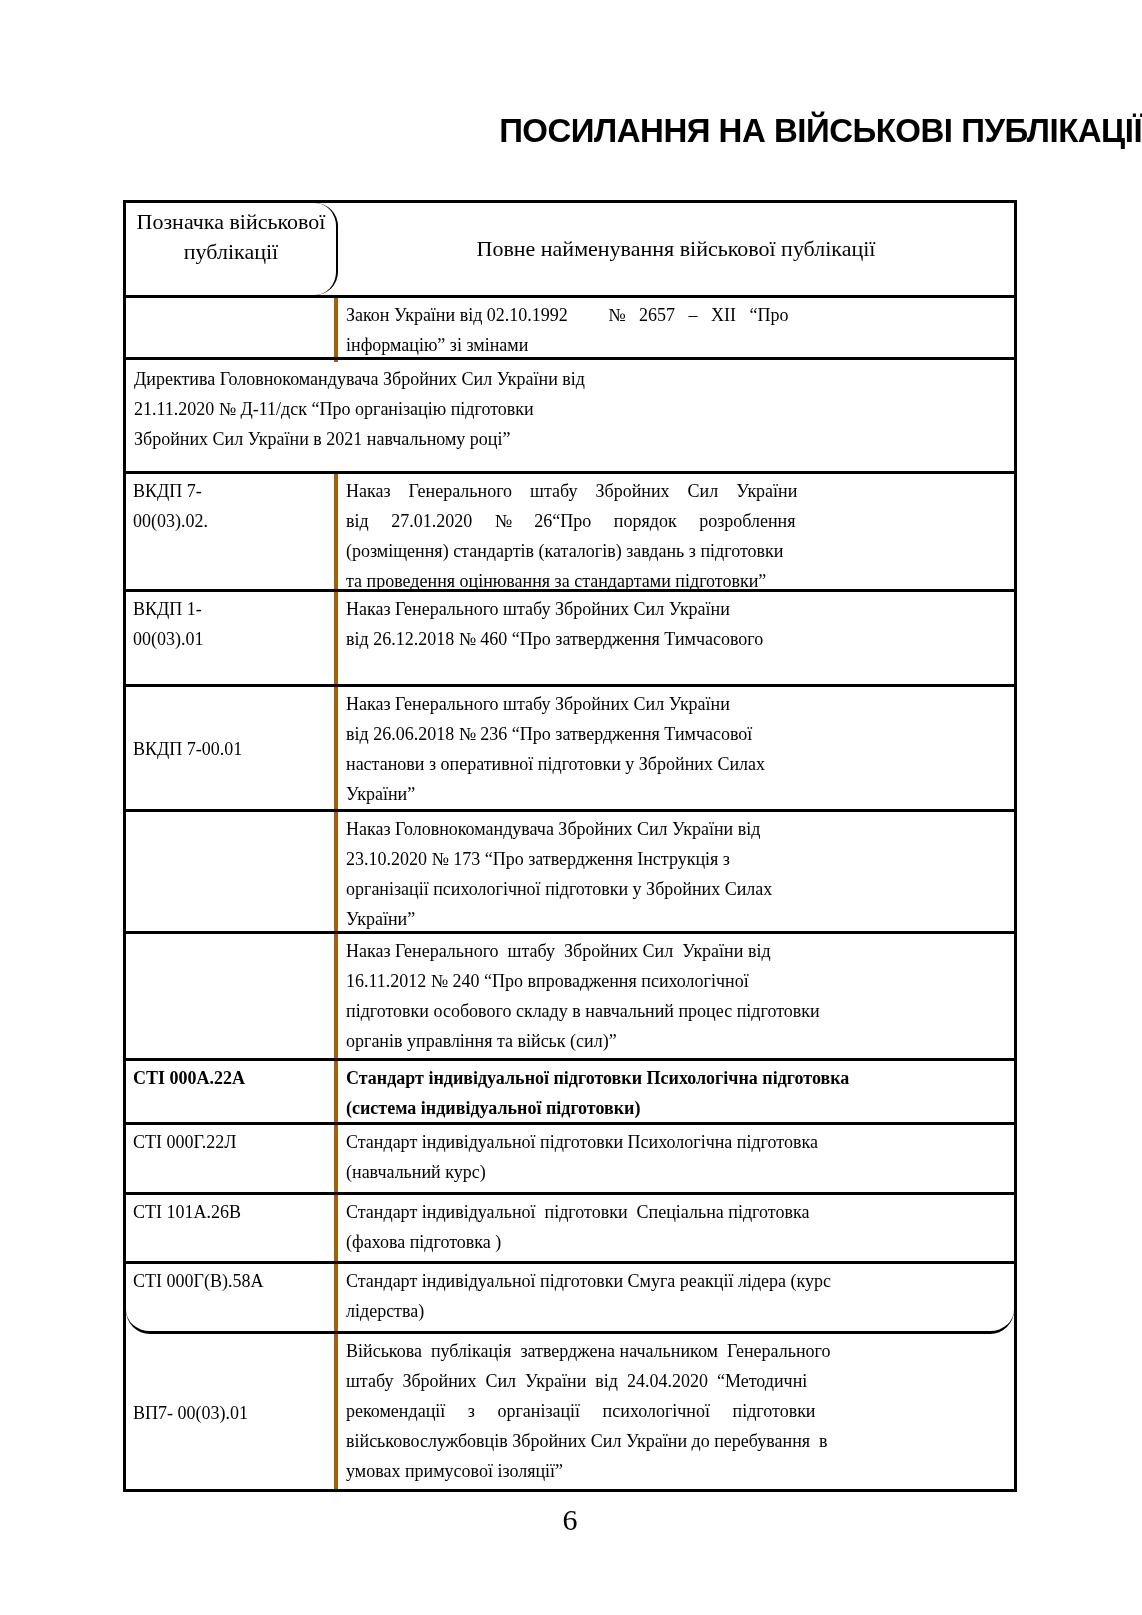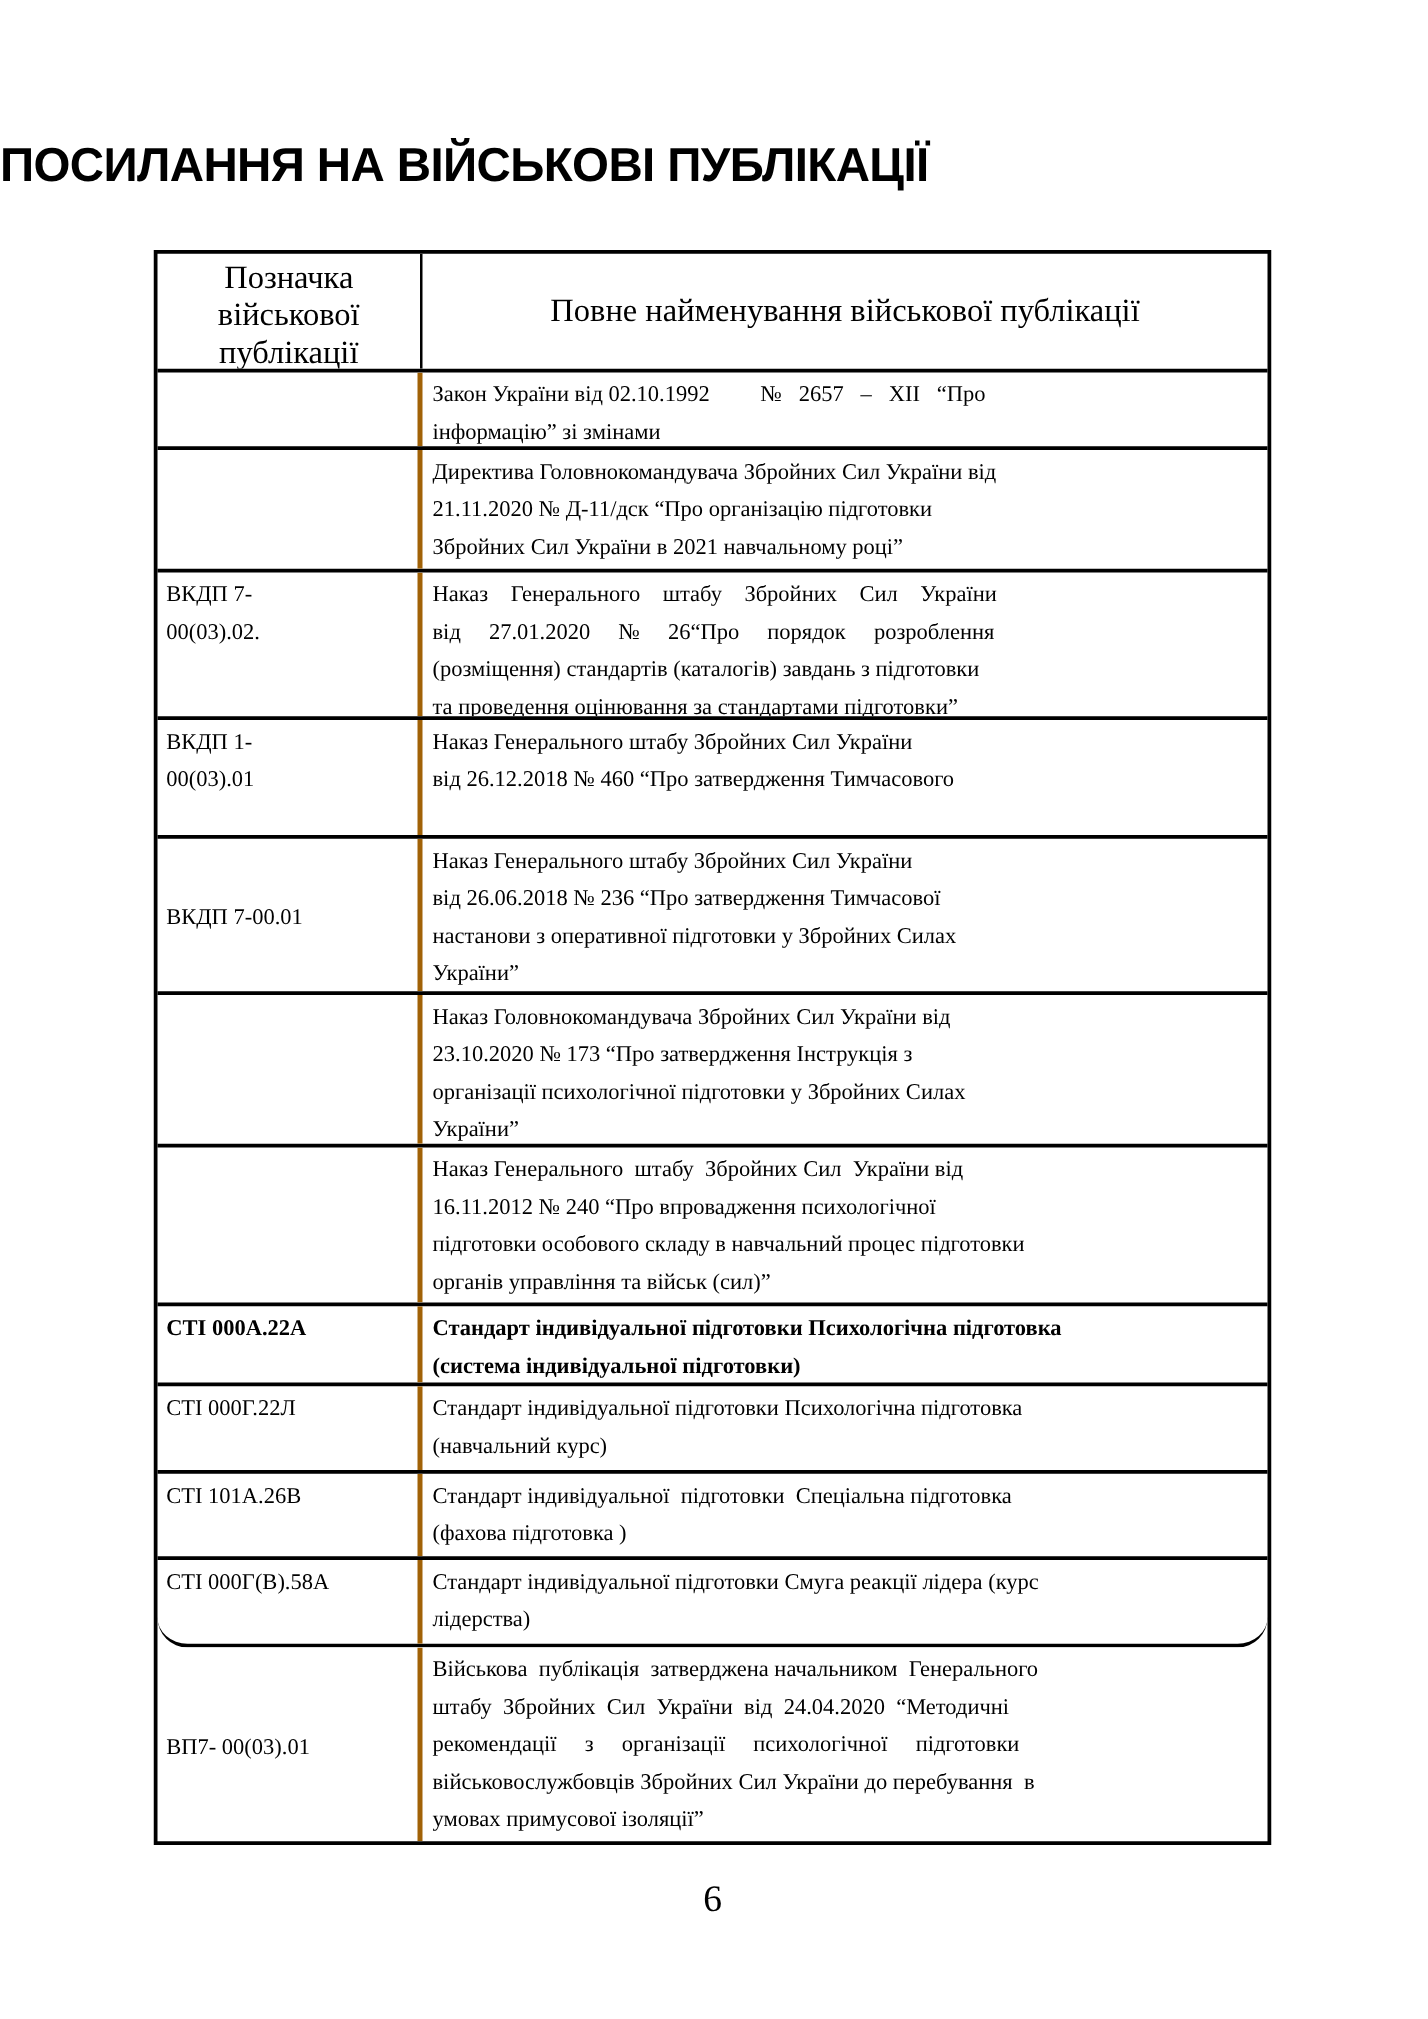--- a/index.html
+++ b/index.html
@@ -4,43 +4,43 @@
 <style>
   html,body{margin:0;padding:0;}
   body{
     width:1142px;height:1615px;
     background:#ffffff;color:#000;
     font-family:"Liberation Serif",serif;
     position:relative;overflow:hidden;
   }
   .title{
     position:absolute;left:0;top:112px;width:1142px;
-    text-align:left;
+    text-align:right;
     font-family:"Liberation Sans",sans-serif;
-    font-weight:bold;font-size:38px;letter-spacing:-0.5px;
+    font-weight:bold;font-size:33px;letter-spacing:-0.5px;
     margin:0;
   }
   .reftable{
     position:absolute;left:123px;top:200px;width:894px;
     border:3px solid #000;box-sizing:border-box;
     background:#fff;
   }
   .row{display:flex;border-bottom:3px solid #000;box-sizing:border-box;overflow:hidden;}
   .row:last-child{border-bottom:none;}
   .cell{box-sizing:border-box;overflow:hidden;}
   .c1{
     width:212px;border-right:4px solid #a16207;
     padding:2px 4px 0 7px;
     display:flex;flex-direction:column;justify-content:flex-start;
   }
   .c1.vcenter{justify-content:center;}
   .c2{width:676px;padding:2px 2px 0 8px;}
   .line{white-space:pre;height:30px;line-height:30px;font-size:18px;}
   .header-row{height:95px;}
-  .header-cell{font-size:26px;line-height:30px;}
+  .header-cell{font-size:22px;line-height:30px;border-radius:23px;}
   .hc1{
     width:212px;border-right:2px solid #000;box-sizing:border-box;
     display:flex;align-items:flex-start;justify-content:center;
     text-align:center;padding:4px 10px 0 10px;
   }
   .hc2{
     width:676px;box-sizing:border-box;
     display:flex;align-items:center;justify-content:center;
     text-align:center;
   }
@@ -59,21 +59,21 @@
     <div class="cell hc1 header-cell">Позначка військової публікації</div>
     <div class="cell hc2 header-cell">Повне найменування військової публікації</div>
   </div>
 <div class="row body-row" style="height: 62px;">
       <div class="cell c1"></div>
       <div class="cell c2">
         <div class="line">Закон України від 02.10.1992         №   2657   –   ХІІ   “Про</div>
         <div class="line">інформацію” зі змінами</div>
       </div>
     </div>
-    <div class="row body-row" style="height: 98px;">
+    <div class="row body-row" style="height: 114px; flex-direction: column;">
       <div class="cell c1"></div>
       <div class="cell c2">
         <div class="line">Директива Головнокомандувача Збройних Сил України від</div>
         <div class="line">21.11.2020 № Д-11/дск “Про організацію підготовки</div>
         <div class="line">Збройних Сил України в 2021 навчальному році”</div>
       </div>
     </div>
     <div class="row body-row" style="height: 118px;">
       <div class="cell c1">
         <div class="line">ВКДП 7-</div>

